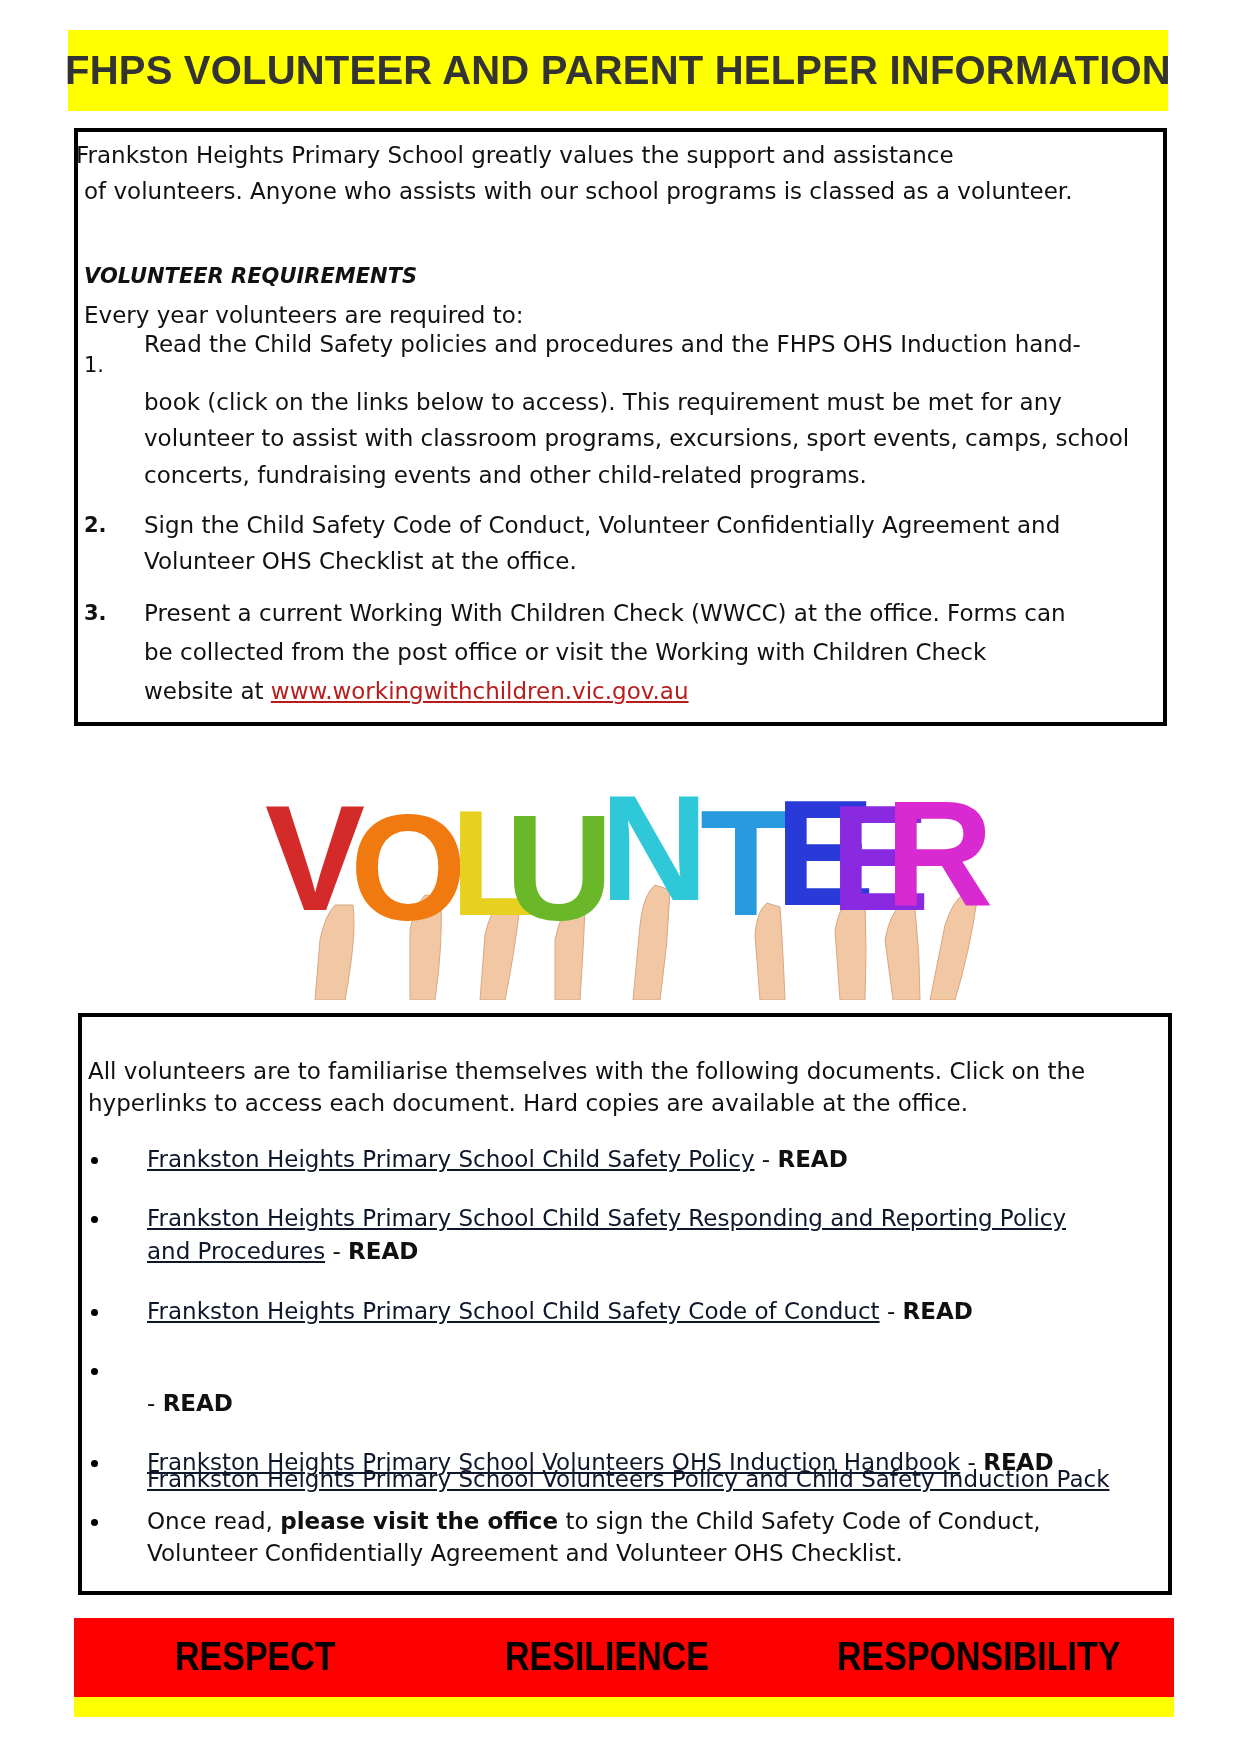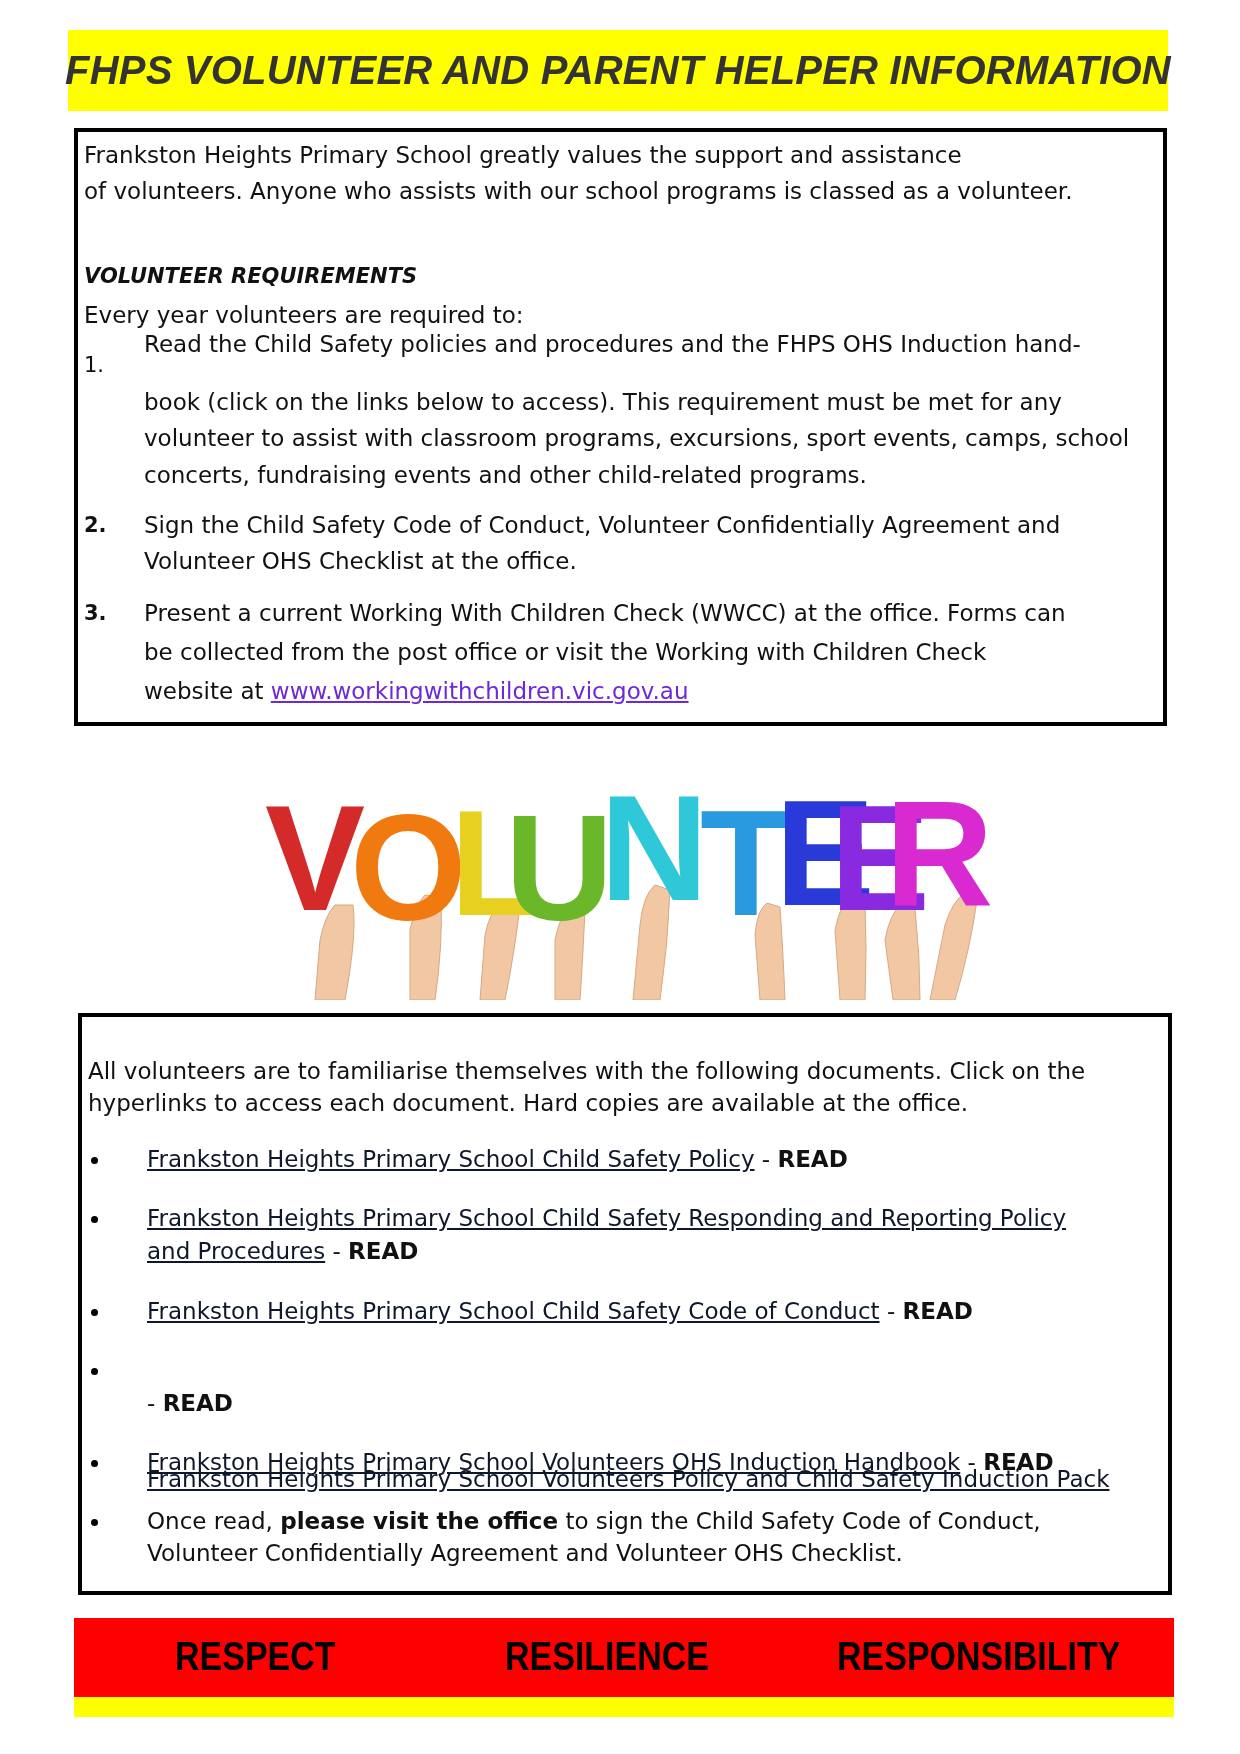--- a/index.html
+++ b/index.html
@@ -3,31 +3,31 @@
 <meta charset="utf-8">
 <style>
   html, body { margin: 0; padding: 0; background: #ffffff; }
   body { width: 1240px; height: 1754px; position: relative; overflow: hidden;
          font-family: "DejaVu Sans", sans-serif; color: #111; }
   .abs { position: absolute; }
 
   .title-banner { left: 68px; top: 30px; width: 1100px; height: 81px; background: #ffff00;
                   display: flex; align-items: center; justify-content: center; }
   .title-text { font-family: "Liberation Sans", sans-serif; font-weight: 700; font-size: 40px;
-                color: #333333; letter-spacing: 0.2px; white-space: nowrap; font-style: italic; }
+                color: #333333; letter-spacing: 0.2px; white-space: nowrap; }
 
   .box { border: 4px solid #000; box-sizing: border-box; background: #fff; }
   .box1 { left: 74px; top: 128px; width: 1093px; height: 598px; }
   .box2 { left: 78px; top: 1013px; width: 1094px; height: 582px; }
 
   .line { position: absolute; white-space: nowrap; font-size: 23px; line-height: 30px; color: #111; }
   .heading { font-weight: 700; font-size: 21px; }
   .num { position: absolute; font-size: 21px; line-height: 30px; }
   .num.bold { font-weight: 700; }
-  .link-navy { color: #6d28d9; text-decoration: underline; cursor: pointer; }
+  .link-navy { color: #b91c1c; text-decoration: underline; cursor: pointer; }
   .link-blue { color: #0f172a; text-decoration: underline; cursor: pointer; }
   .bold { font-weight: 700; }
   .bullet { position: absolute; width: 7px; height: 7px; border-radius: 50%; background: #000; }
 
   .volunteer-image { left: 265px; top: 765px; width: 725px; height: 235px; }
 
   .values-band { left: 74px; top: 1618px; width: 1100px; height: 79px; background: #ff0000; }
   .values-stripe { left: 74px; top: 1697px; width: 1100px; height: 20px; background: #ffff00; }
   .value-word { position: absolute; top: 1626px; font-family: "Liberation Sans", sans-serif;
                 font-weight: 700; font-size: 40px; line-height: 60px; color: #000; white-space: nowrap;
@@ -35,21 +35,21 @@
 </style>
 </head>
 <body>
 
 <div class="abs title-banner">
   <span class="title-text">FHPS VOLUNTEER AND PARENT HELPER INFORMATION</span>
 </div>
 
 <div class="abs box box1"></div>
 <div>
-  <div class="line" style="left:84px; top:140px;">Frankston Heights Primary School greatly values the support and assistance</div>
+  <div class="line" style="left:76px; top:140px;">Frankston Heights Primary School greatly values the support and assistance</div>
   <div class="line" style="left:84px; top:176px;">of volunteers. Anyone who assists with our school programs is classed as a volunteer.</div>
 
   <div class="line heading" style="left:84px; top:261px;font-style:italic;">VOLUNTEER REQUIREMENTS</div>
   <div class="line" style="left:84px; top:300px;">Every year volunteers are required to:</div>
 
   <div class="num" style="left:84px; top:350px;">1.</div>
   <div class="line" style="left:144px; top:329px;">Read the Child Safety policies and procedures and the FHPS OHS Induction hand-</div>
   <div class="line" style="left:144px; top:387px;">book (click on the links below to access). This requirement must be met for any</div>
   <div class="line" style="left:144px; top:423px;">volunteer to assist with classroom programs, excursions, sport events, camps, school</div>
   <div class="line" style="left:144px; top:460px;">concerts, fundraising events and other child-related programs.</div>

